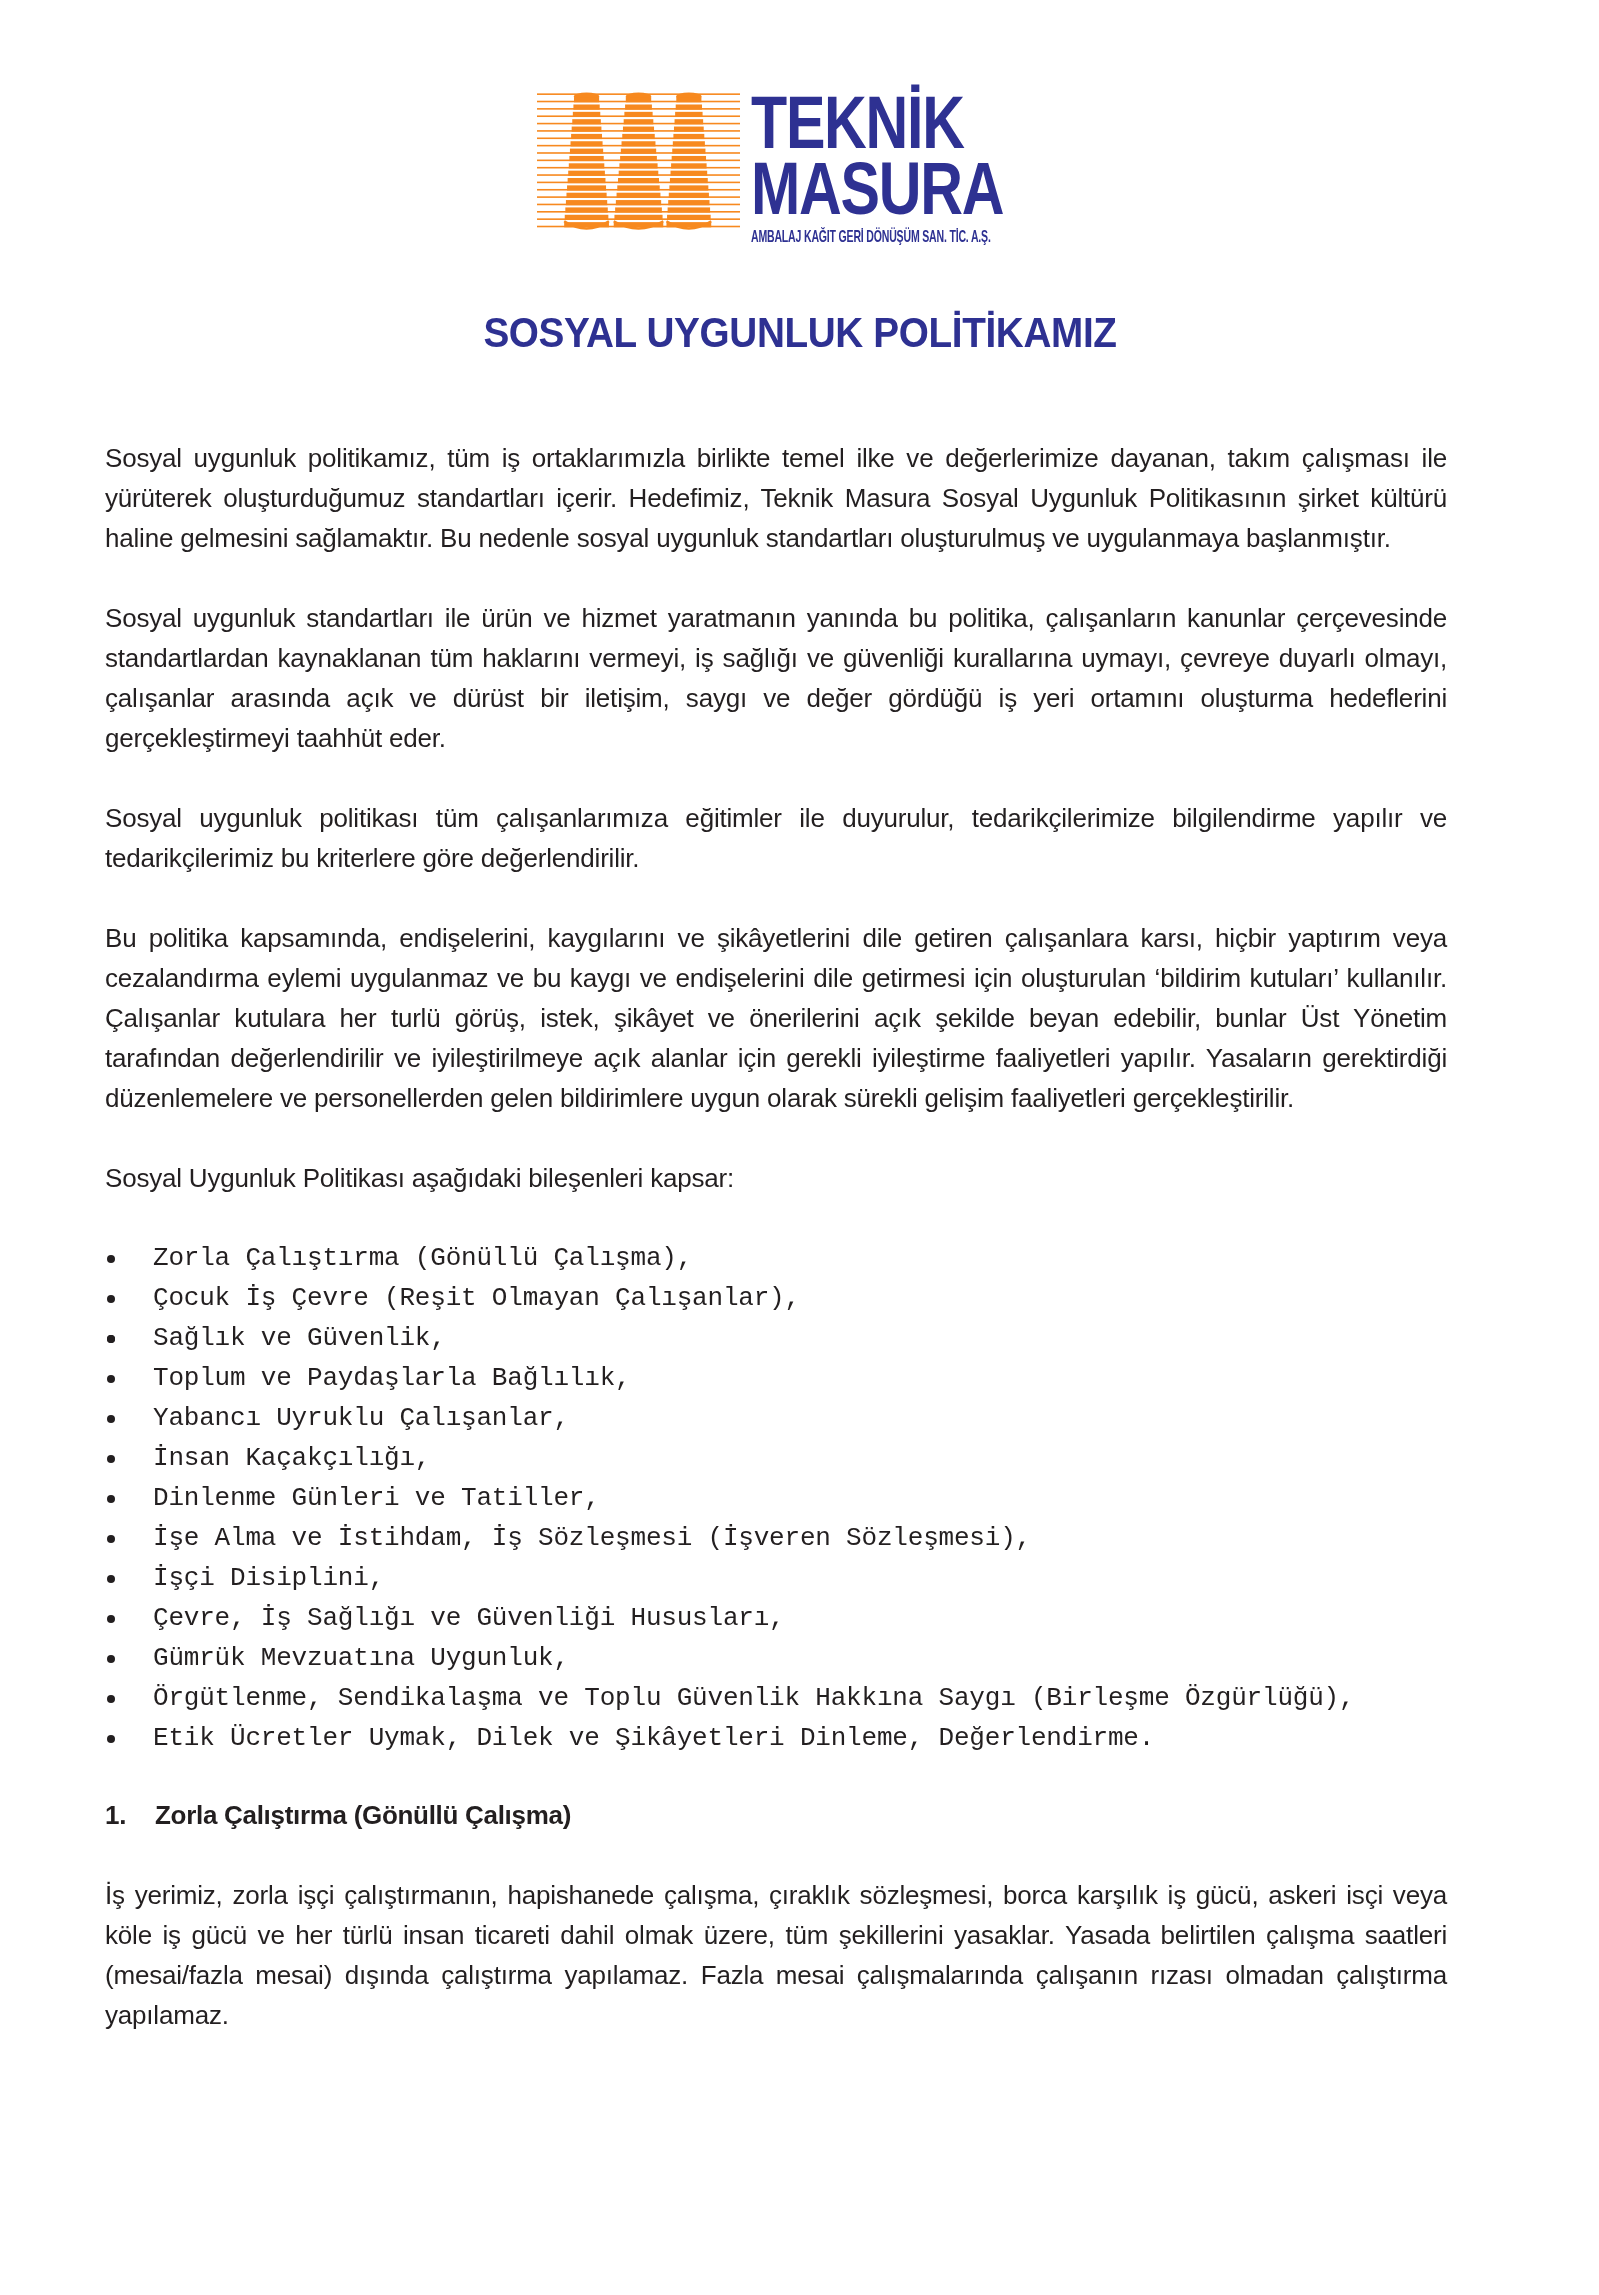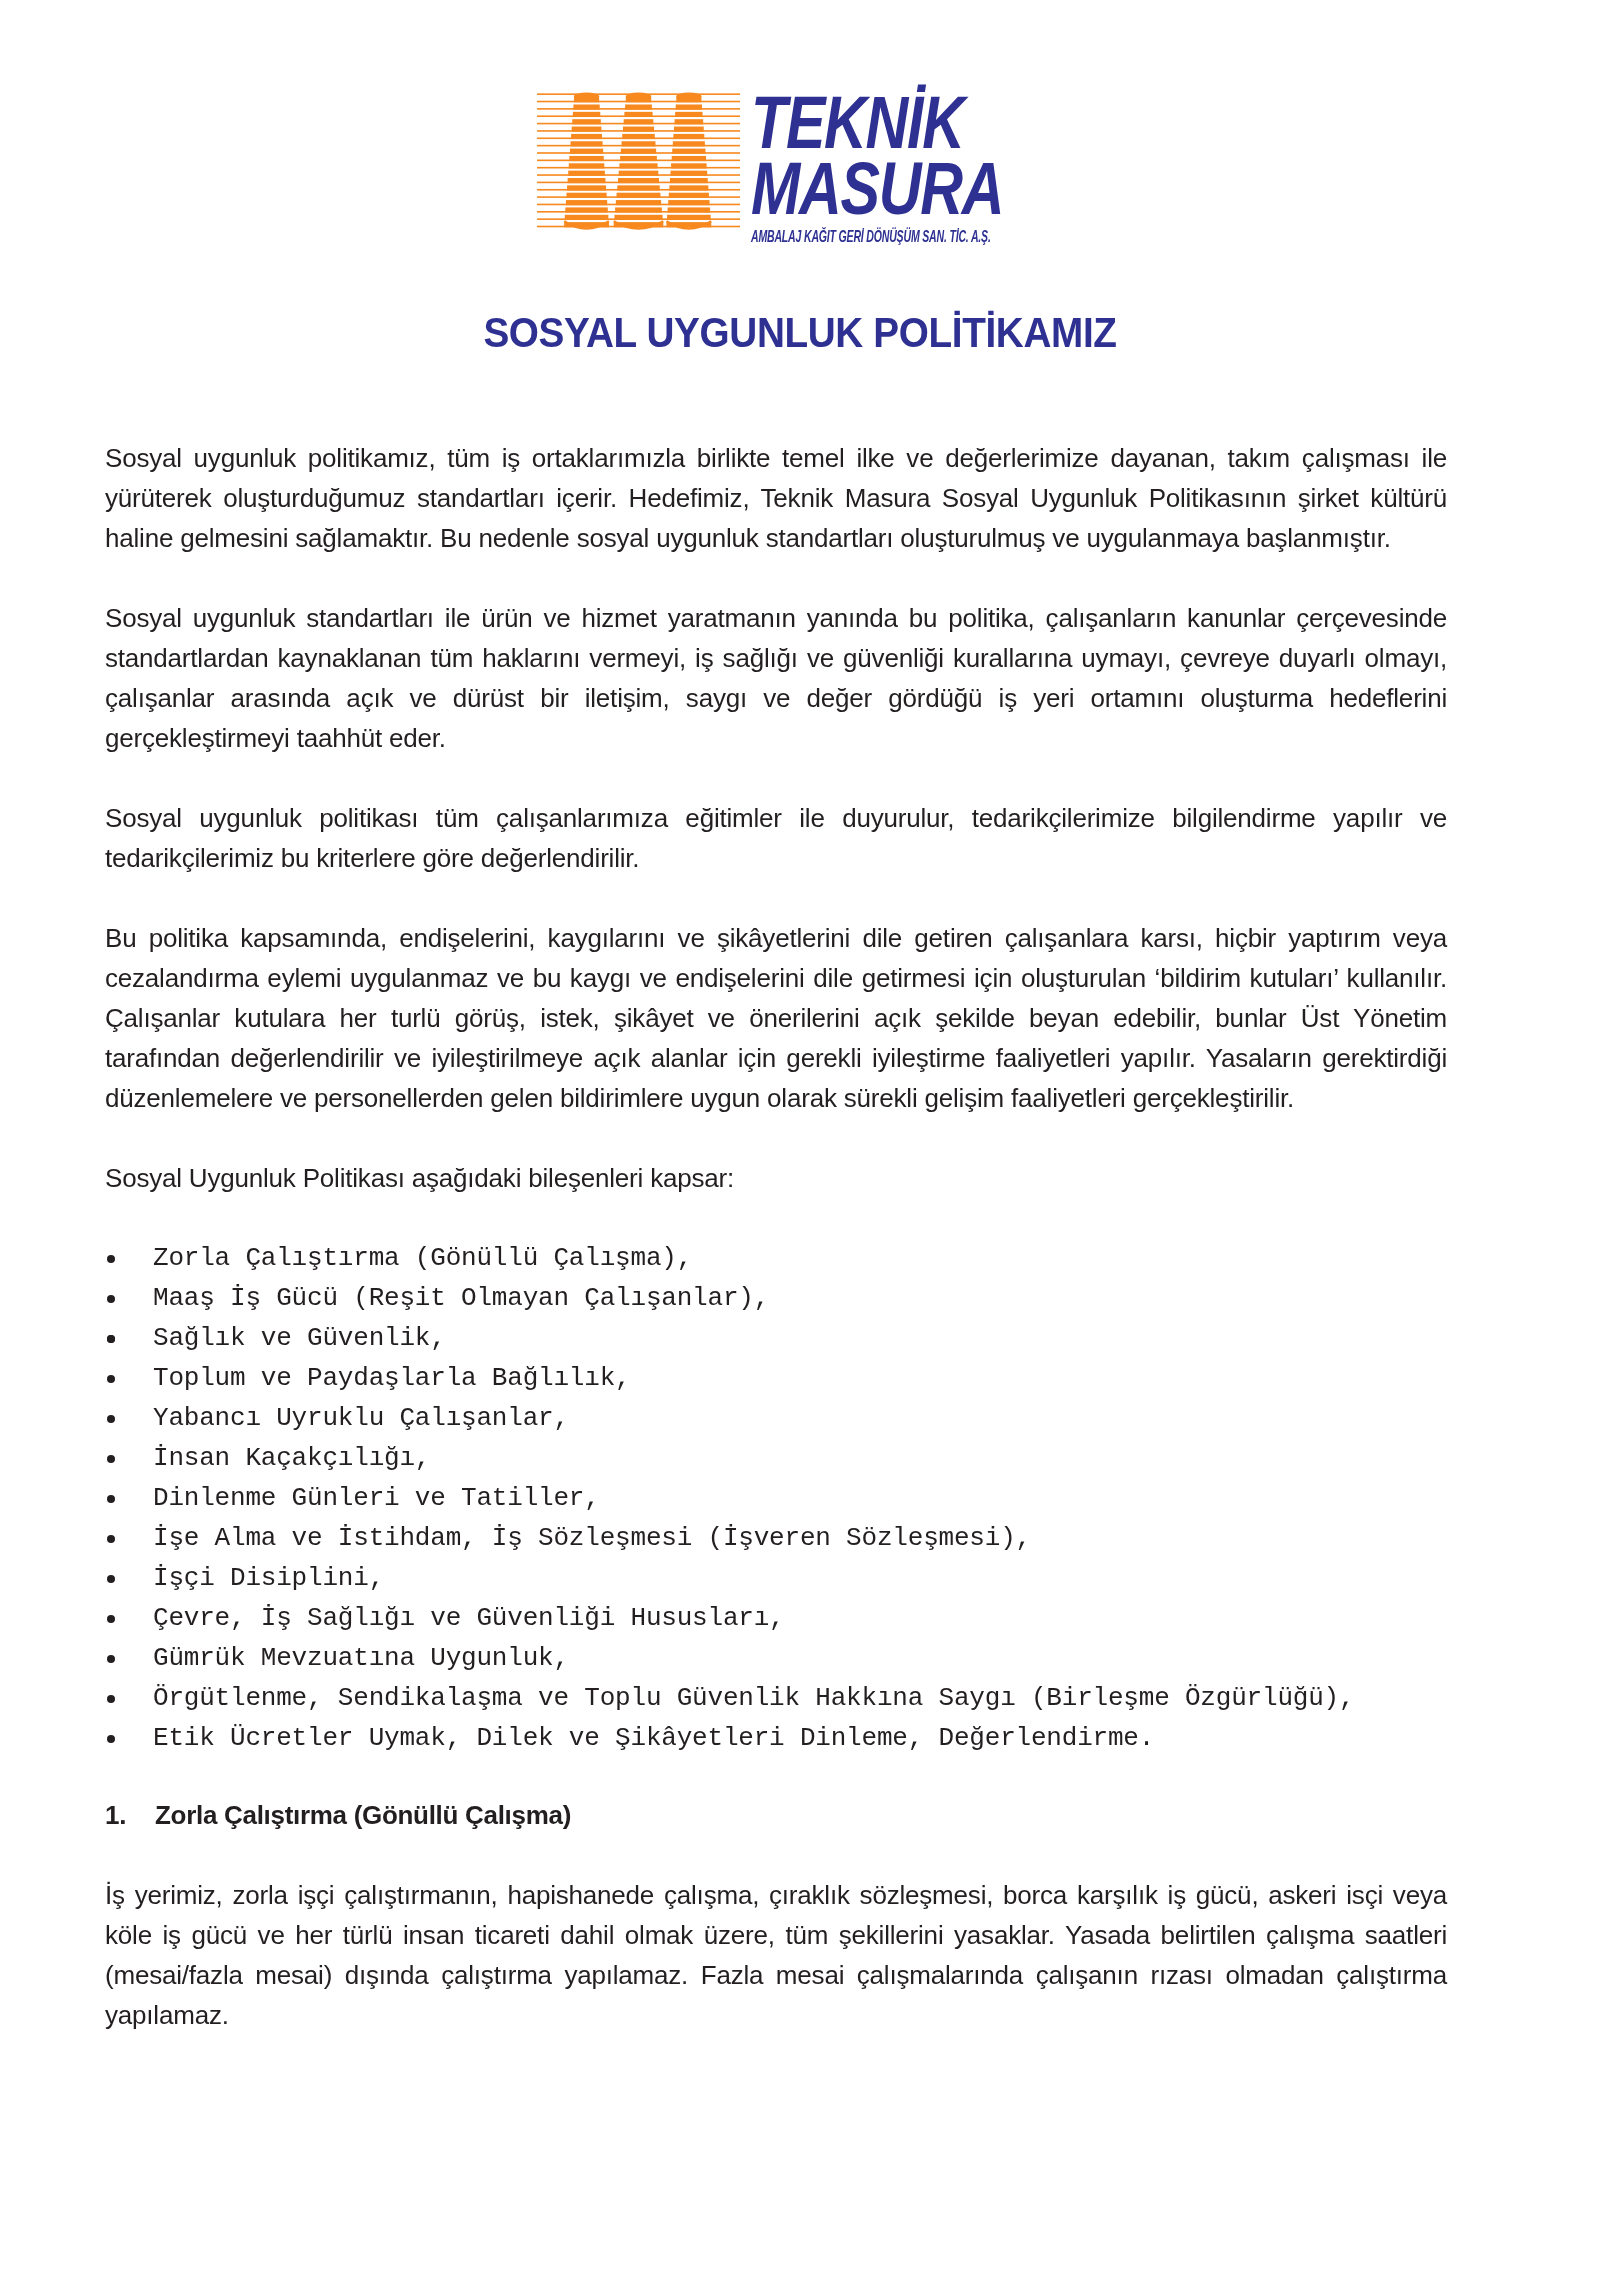--- a/index.html
+++ b/index.html
@@ -20,21 +20,20 @@
   }
   .logo-mark { position: absolute; left: 0; top: 0; width: 203px; height: 141px; }
   .logo-word {
     position: absolute;
     left: 214px;
     top: 0;
     width: 296px;
     color: #2e3192;
     font-family: "Liberation Sans", sans-serif;
     font-weight: 700;
-    font-style: italic;
   }
   .logo-line1, .logo-line2 {
     display: block;
     font-size: 74px;
     line-height: 66px;
     letter-spacing: -1.6px;
     transform: scaleX(0.80);
     transform-origin: left center;
     white-space: nowrap;
   }
@@ -192,21 +191,21 @@
 
 <div class="content">
   <p class="para">Sosyal uygunluk politikamız, tüm iş ortaklarımızla birlikte temel ilke ve değerlerimize dayanan, takım çalışması ile yürüterek oluşturduğumuz standartları içerir. Hedefimiz, Teknik Masura Sosyal Uygunluk Politikasının şirket kültürü haline gelmesini sağlamaktır. Bu nedenle sosyal uygunluk standartları oluşturulmuş ve uygulanmaya başlanmıştır.</p>
   <p class="para">Sosyal uygunluk standartları ile ürün ve hizmet yaratmanın yanında bu politika, çalışanların kanunlar çerçevesinde standartlardan kaynaklanan tüm haklarını vermeyi, iş sağlığı ve güvenliği kurallarına uymayı, çevreye duyarlı olmayı, çalışanlar arasında açık ve dürüst bir iletişim, saygı ve değer gördüğü iş yeri ortamını oluşturma hedeflerini gerçekleştirmeyi taahhüt eder.</p>
   <p class="para">Sosyal uygunluk politikası tüm çalışanlarımıza eğitimler ile duyurulur, tedarikçilerimize bilgilendirme yapılır ve tedarikçilerimiz bu kriterlere göre değerlendirilir.</p>
   <p class="para">Bu politika kapsamında, endişelerini, kaygılarını ve şikâyetlerini dile getiren çalışanlara karsı, hiçbir yaptırım veya cezalandırma eylemi uygulanmaz ve bu kaygı ve endişelerini dile getirmesi için oluşturulan ‘bildirim kutuları’ kullanılır. Çalışanlar kutulara her turlü görüş, istek, şikâyet ve önerilerini açık şekilde beyan edebilir, bunlar Üst Yönetim tarafından değerlendirilir ve iyileştirilmeye açık alanlar için gerekli iyileştirme faaliyetleri yapılır. Yasaların gerektirdiği düzenlemelere ve personellerden gelen bildirimlere uygun olarak sürekli gelişim faaliyetleri gerçekleştirilir.</p>
   <p class="para">Sosyal Uygunluk Politikası aşağıdaki bileşenleri kapsar:</p>
 
   <ul class="bullets" id="components-list">
       <li><span class="bullet-dot"></span><span>Zorla Çalıştırma (Gönüllü Çalışma),</span></li>
-      <li><span class="bullet-dot"></span><span>Maaş İş Gücü (Reşit Olmayan Çalışanlar),</span></li>
+      <li><span class="bullet-dot"></span><span>Çocuk İş Çevre (Reşit Olmayan Çalışanlar),</span></li>
       <li><span class="bullet-dot"></span></li>
       <li><span class="bullet-dot"></span><span>Sağlık ve Güvenlik,</span></li>
       <li><span class="bullet-dot"></span><span>Toplum ve Paydaşlarla Bağlılık,</span></li>
       <li><span class="bullet-dot"></span><span>Yabancı Uyruklu Çalışanlar,</span></li>
       <li><span class="bullet-dot"></span><span>İnsan Kaçakçılığı,</span></li>
       <li><span class="bullet-dot"></span><span>Dinlenme Günleri ve Tatiller,</span></li>
       <li><span class="bullet-dot"></span><span>İşe Alma ve İstihdam, İş Sözleşmesi (İşveren Sözleşmesi),</span></li>
       <li><span class="bullet-dot"></span><span>İşçi Disiplini,</span></li>
       <li><span class="bullet-dot"></span><span>Çevre, İş Sağlığı ve Güvenliği Hususları,</span></li>
       <li><span class="bullet-dot"></span><span>Gümrük Mevzuatına Uygunluk,</span></li>

